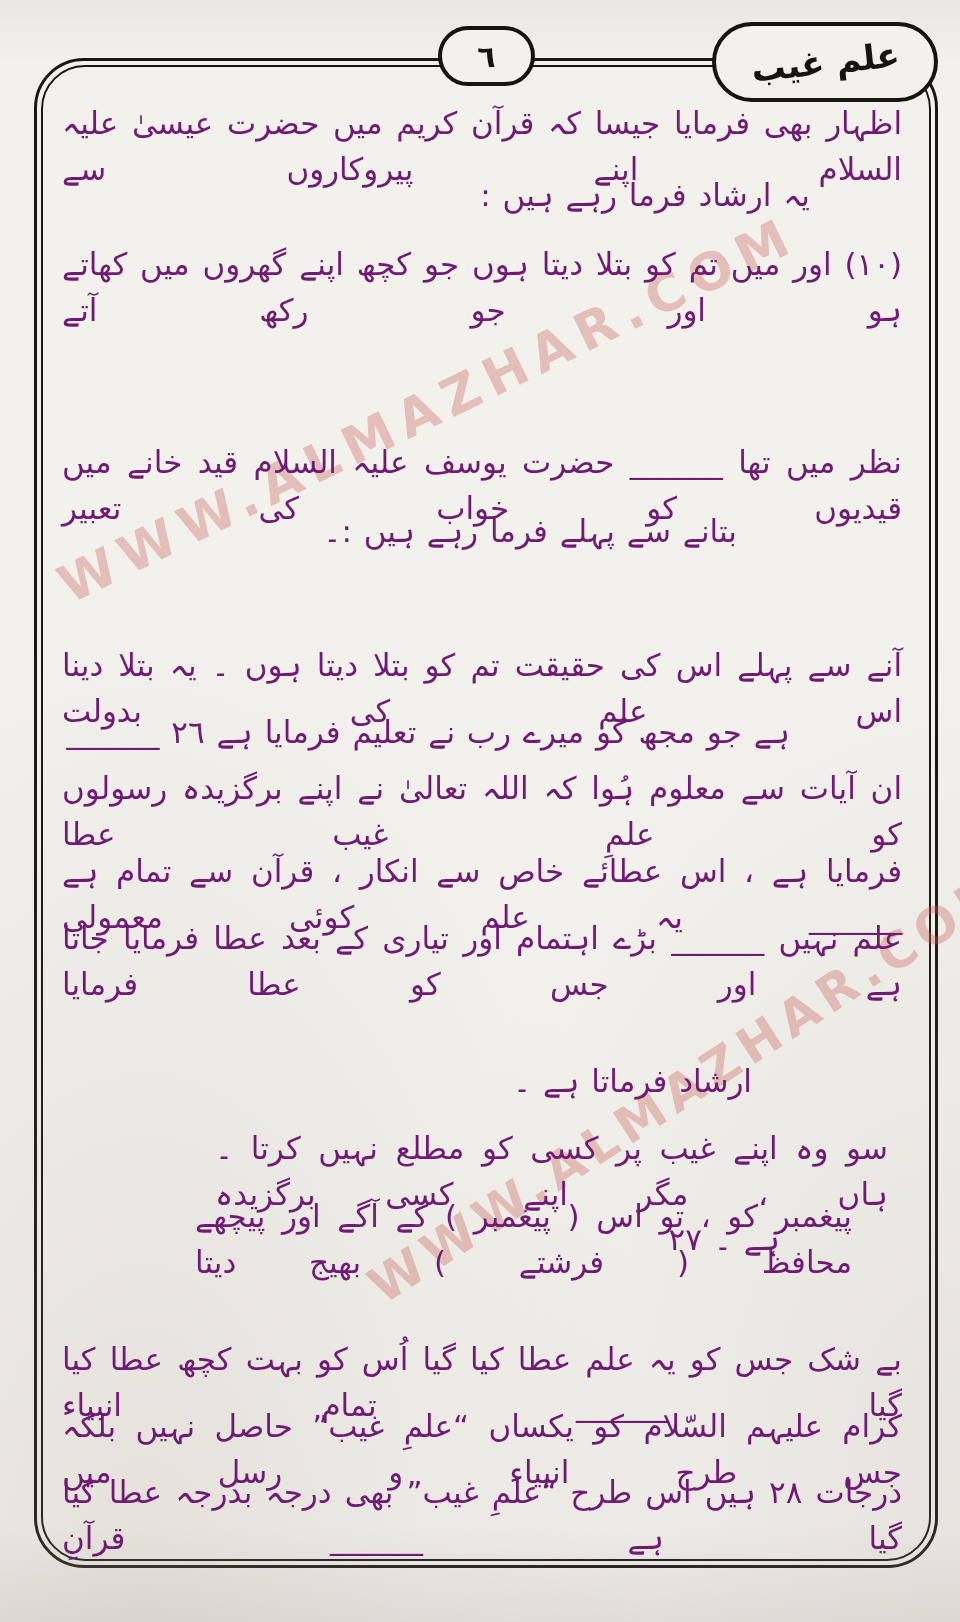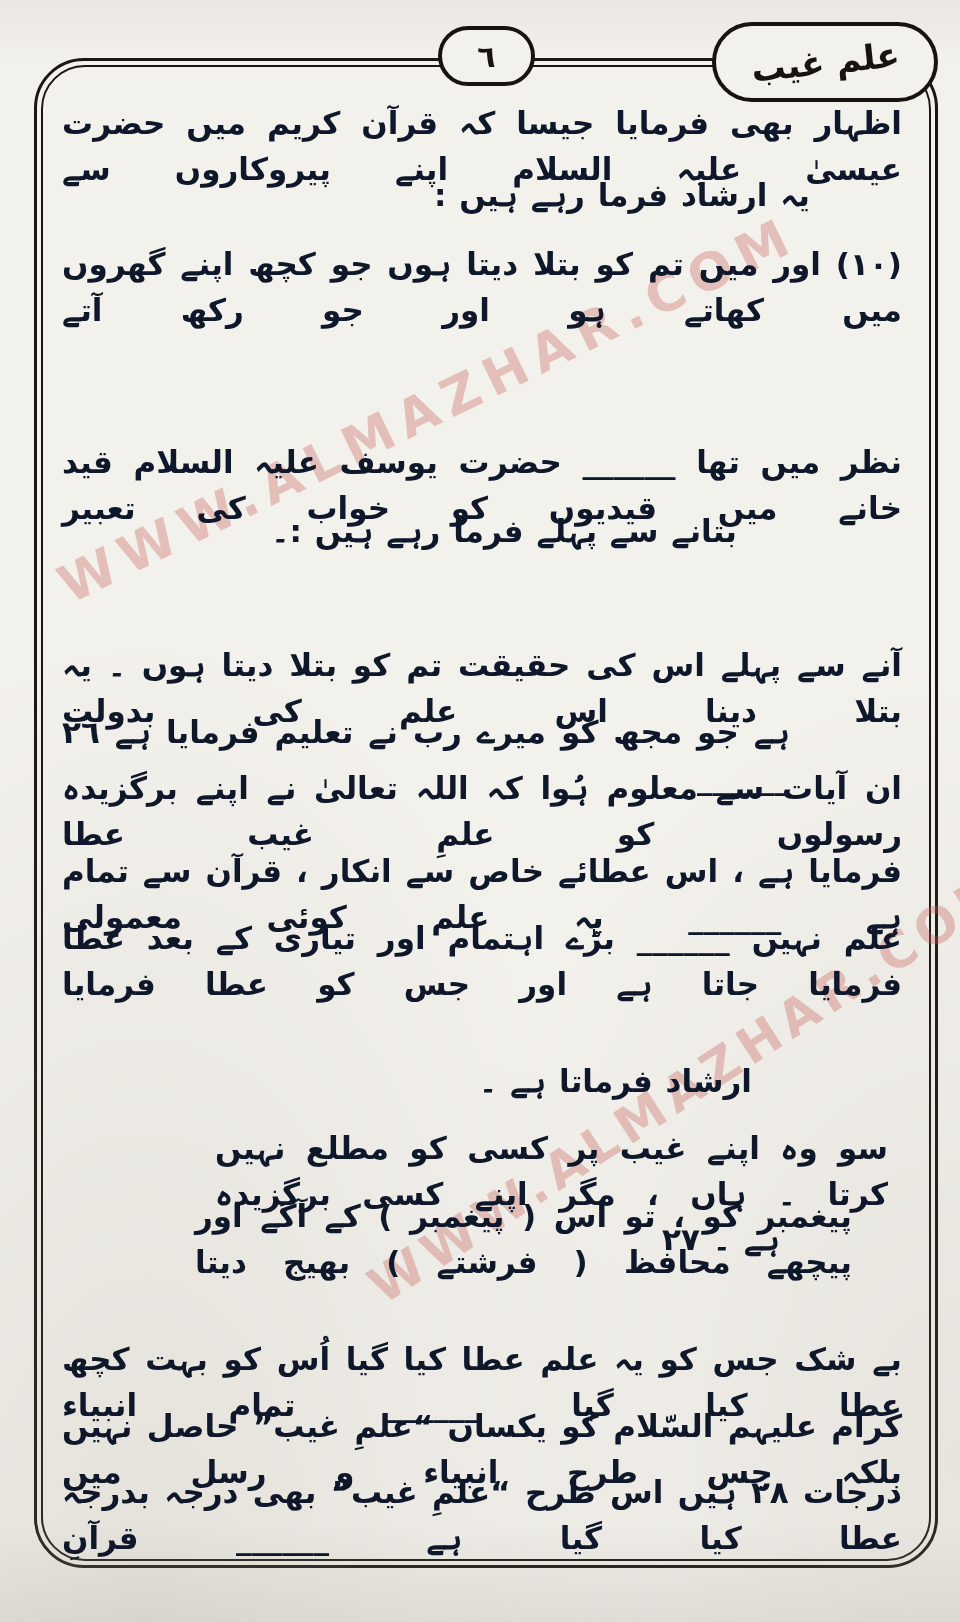--- a/index.html
+++ b/index.html
@@ -77,22 +77,22 @@
   .wm2 { left:374px; top:1262px; font-size:50px; letter-spacing:7px; transform:rotate(-33deg); }
 
   
   .line {
     position:absolute;
     right:58px; left:62px;
     direction:rtl;
     unicode-bidi:plaintext;
     font-size:31px;
     line-height:46px;
-    font-weight:700;
-    color:#0f172a;
+    font-weight:400;
+    color:#701a75;
     text-align:justify;
     text-align-last:justify;
     word-spacing:2px;
     z-index:2;
   }
   .line.end { text-align-last:right; }
 
   .l0{top:100px}
   .l1{top:172px;padding-right:92px}
   .l2{top:241px}

